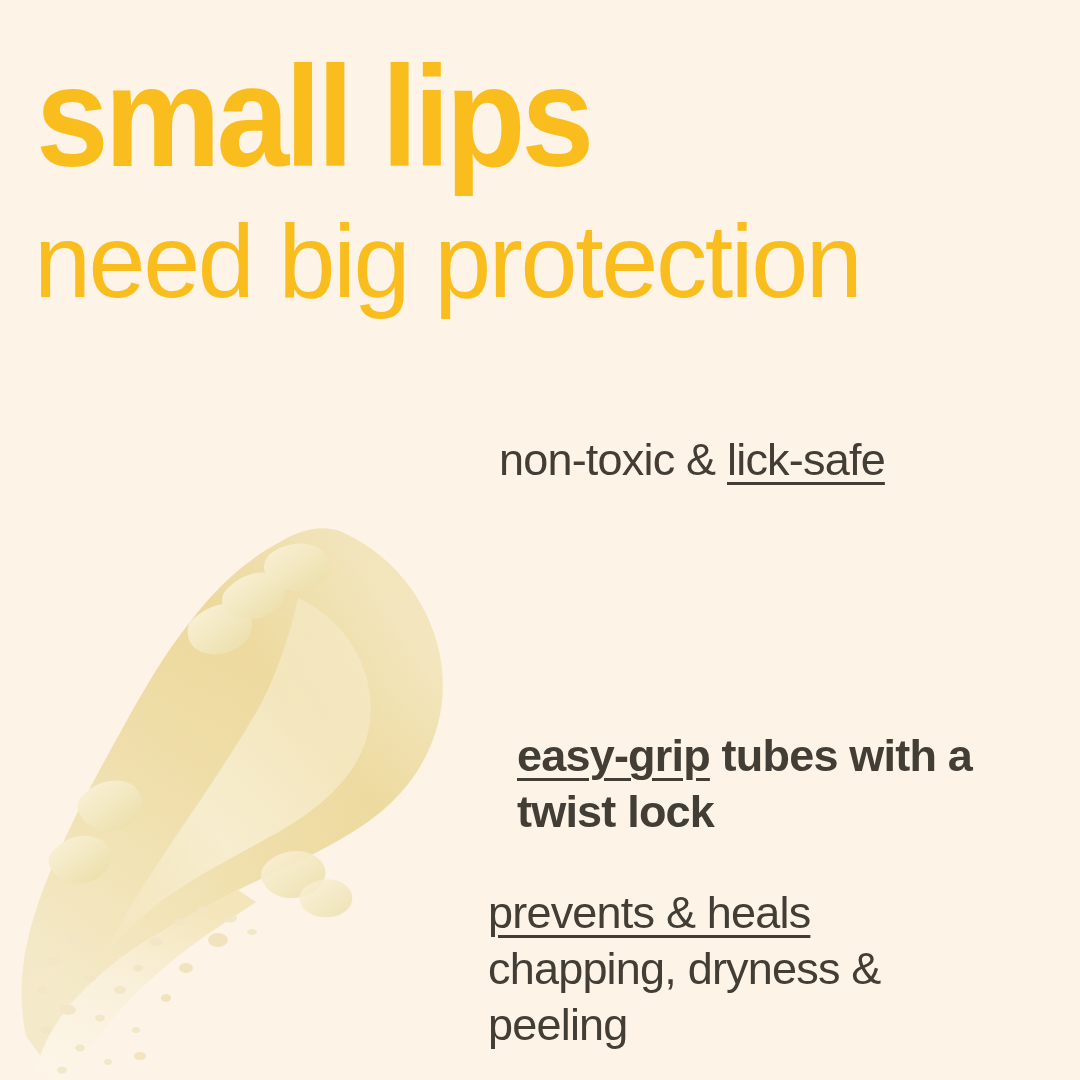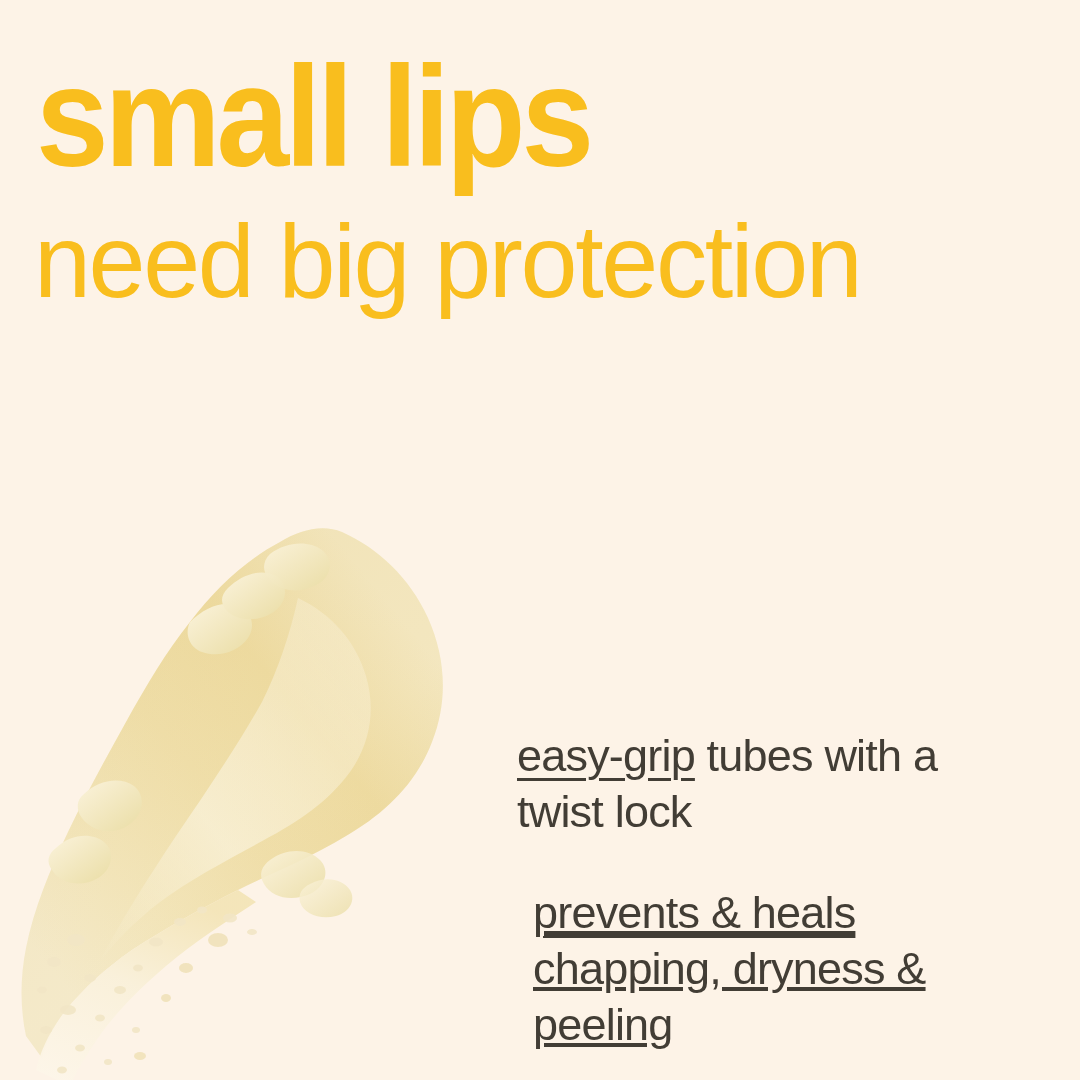--- a/index.html
+++ b/index.html
@@ -98,22 +98,22 @@
   }
 
   .feature .u {
     text-decoration: underline;
     text-decoration-thickness: 3px;
     text-underline-offset: 7px;
   }
 
   .feature-0 { left: 499px; top: 432px; }
   .feature-1 { left: 495px; top: 542px; }
-  .feature-2 { left: 517px; top: 728px; }
-  .feature-3 { left: 533px; top: 885px; text-decoration: underline; }
+  .feature-2 { left: 517px; top: 728px; font-weight: bold; }
+  .feature-3 { left: 488px; top: 885px; }
 </style>
 </head>
 <body>
 
 <div id="poster" style="background: rgb(253, 243, 231);">
 
   <div class="headline-block">
     <h1 class="headline" style="color: rgb(249, 190, 30);">small lips</h1>
     <h2 class="subheadline" style="color: rgb(249, 190, 30);">need big protection</h2>
   </div>
@@ -256,20 +256,21 @@
         <ellipse cx="238" cy="470" rx="10" ry="7"></ellipse>
         <ellipse cx="206" cy="498" rx="7" ry="5"></ellipse>
         <ellipse cx="186" cy="528" rx="5" ry="4"></ellipse>
         <ellipse cx="160" cy="586" rx="6" ry="4"></ellipse>
         <ellipse cx="108" cy="620" rx="5" ry="3.5"></ellipse>
       </g>
     </svg>
   </div>
 
   <div class="features">
+    <p class="feature feature-0" style="color: rgb(66, 61, 53);"><span>non-toxic &amp; </span><span class="u">lick-safe</span></p>
     <p class="feature feature-2" style="color: rgb(66, 61, 53);"><span class="u">easy-grip</span><span> tubes with a
 twist lock</span></p>
     <p class="feature feature-3" style="color: rgb(66, 61, 53);"><span class="u">prevents &amp; heals</span><span>
 chapping, dryness &amp;
 peeling</span></p>
   </div>
 
 </div>
 
 </body></html>

